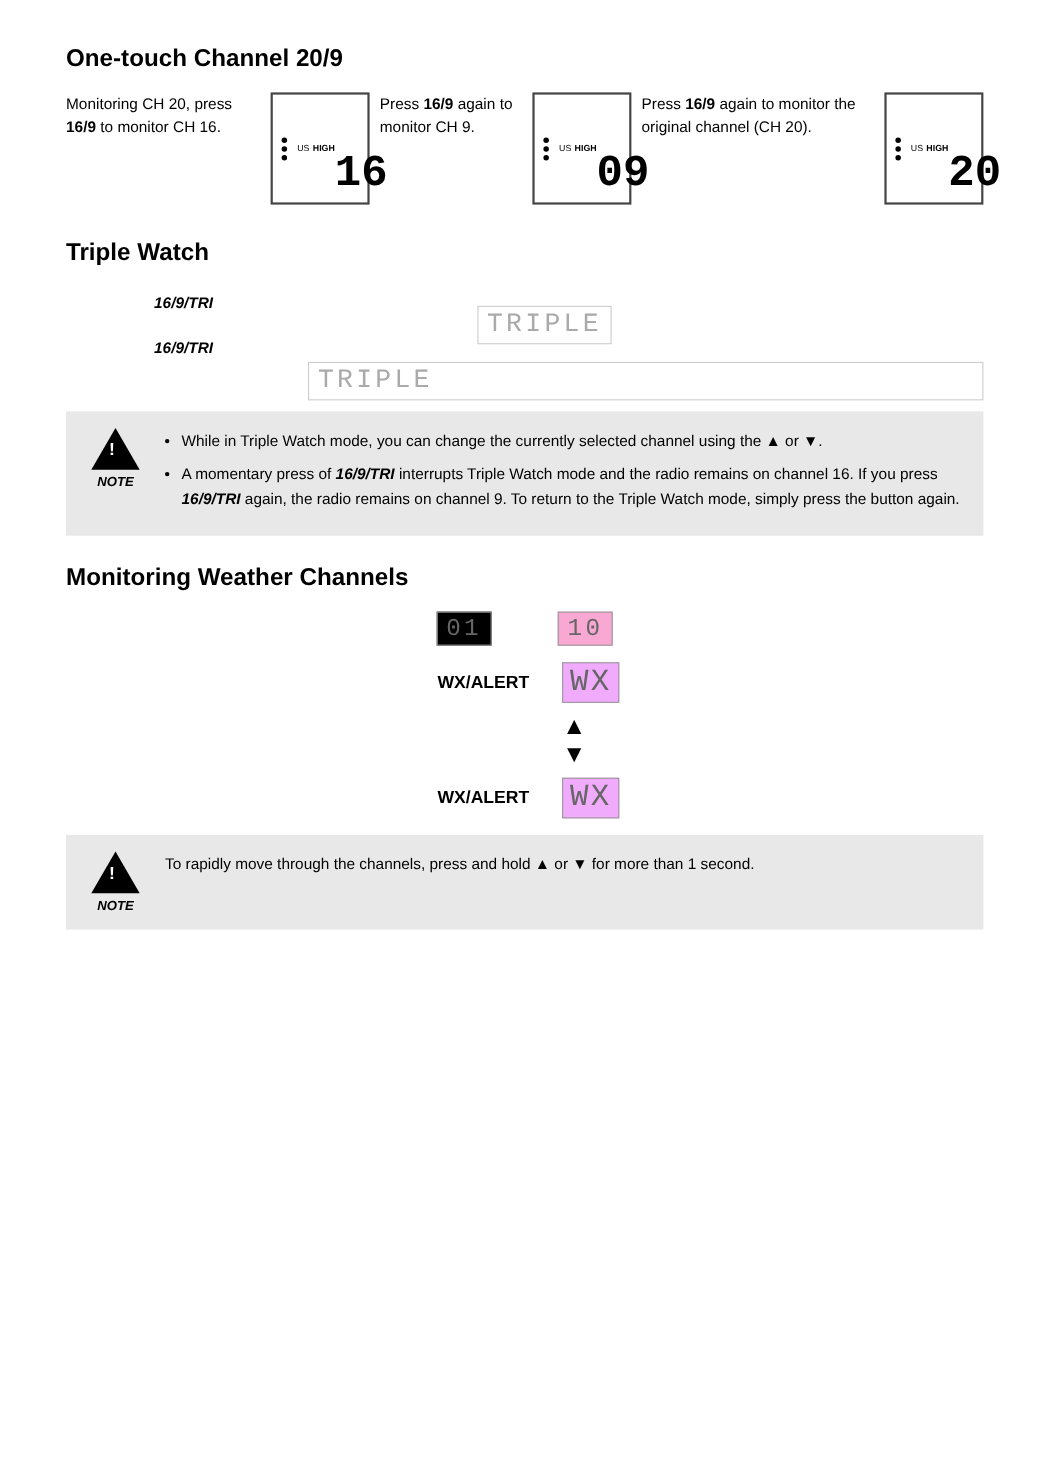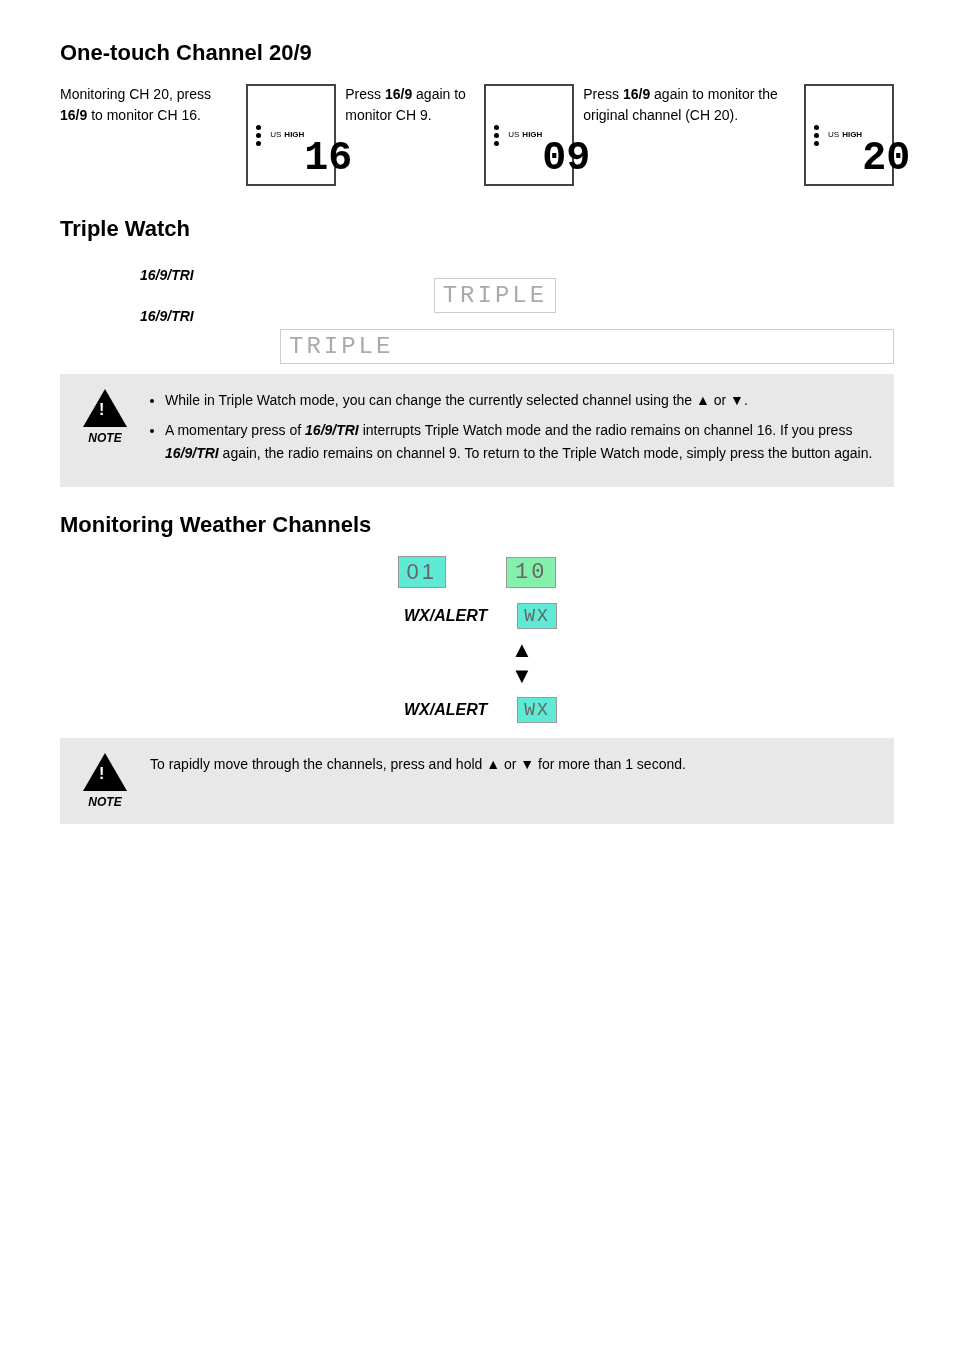--- a/index.html
+++ b/index.html
@@ -115,34 +115,33 @@
     }
     .note-content { font-size: 14px; line-height: 1.6; }
     .note-content ul { margin-left: 15px; }
     .note-content li { margin-bottom: 8px; }
     .note-content b { font-weight: bold; }
     .note-content i { font-style: italic; }
 
     
     .weather-section { margin-bottom: 8px; }
     .wx-label {
-      font-style: italic;
       font-weight: bold;
       font-size: 16px;
       min-width: 90px;
       text-align: right;
     }
     .wx-display {
       font-family: 'Courier New', monospace;
-      font-size: 18px;
+      font-size: 28px;
       letter-spacing: 2px;
       color: #666;
       border: 1.5px solid #999;
       padding: 2px 6px;
-      background: #5eead4;
+      background: #f0abfc;
     }
     .up-arrow { font-size: 22px; }
     .down-arrow { font-size: 22px; }
 
     .diagram-row-top {
       display: flex;
       align-items: center;
       justify-content: center;
       gap: 60px;
       margin: 10px 0;
@@ -271,22 +270,22 @@
         </li>
       </ul>
     </div>
   </div>
 </div>
 
 <div class="weather-section">
   <h2>Monitoring Weather Channels</h2>
 
   <div class="diagram-row-top">
-    <span style="font-family:Liberation Sans, sans-serif; font-size:22px; letter-spacing:3px; color:#666; border:1.5px solid #999; padding:2px 8px; background:#5eead4;">01</span>
-    <span style="font-family:'Courier New',monospace; font-size:22px; letter-spacing:3px; color:#666; border:1.5px solid #999; padding:2px 8px; background:#86efac;">10</span>
+    <span style="font-family:Liberation Mono, monospace; font-size:22px; letter-spacing:3px; color:#666; border:1.5px solid #999; padding:2px 8px; background:#000000;">01</span>
+    <span style="font-family:'Courier New',monospace; font-size:22px; letter-spacing:3px; color:#666; border:1.5px solid #999; padding:2px 8px; background:#f9a8d4;">10</span>
   </div>
 
   <div style="display:flex; flex-direction:column; align-items:center; gap:8px; margin:15px 0;">
     <div style="display:flex; align-items:center; gap:30px;">
       <span class="wx-label">WX/ALERT</span>
       <span class="wx-display">WX</span>
     </div>
     <div style="display:flex; flex-direction:column; align-items:center; margin-left:90px;">
       <span class="up-arrow">▲</span>
       <span class="down-arrow">▼</span>

